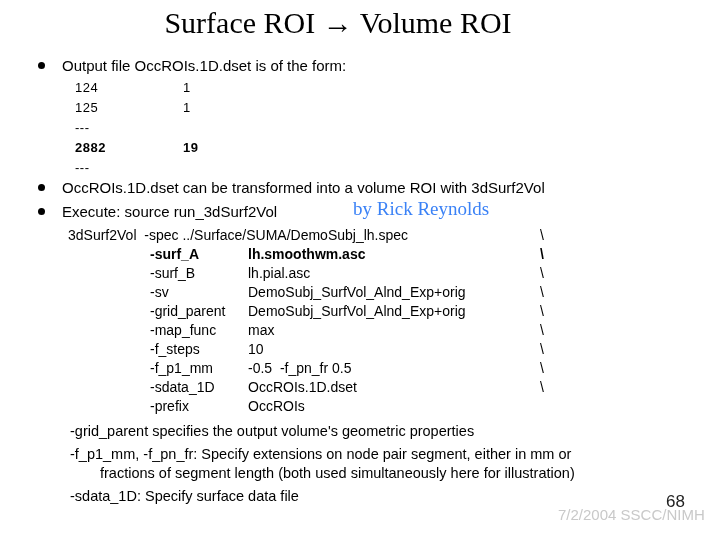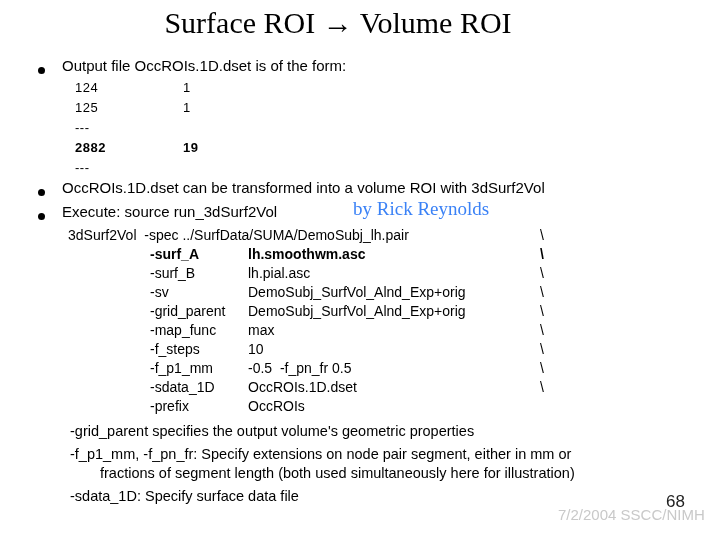--- a/index.html
+++ b/index.html
@@ -6,21 +6,21 @@
   .slide {
     position: relative; width: 720px; height: 540px;
     background: #ffffff; color: #000000; overflow: hidden;
     font-family: "Liberation Sans", sans-serif;
   }
   .title {
     position: absolute; top: 6px; left: 0; width: 676px; margin: 0;
     text-align: center; font-family: "Liberation Serif", serif;
     font-size: 30px; font-weight: 400; color: #000000;
   }
-  .bullet { position: absolute; left: 38px; display: flex; align-items: flex-end; font-size: 15px; }
+  .bullet { position: absolute; left: 38px; display: flex; align-items: flex-start; font-size: 15px; }
   .bullet .dot { flex: none; width: 7px; height: 7px; margin: 5px 17px 0 0; background: #000; border-radius: 50%; }
   .bullet-1 { top: 57px; }
   .bullet-2 { top: 179px; }
   .bullet-3 { top: 203px; }
   .lrow { position: absolute; left: 75px; font-size: 13px; letter-spacing: 0.5px; }
   .lrow .c1 { display: inline-block; width: 108px; }
   .lrow-0 { top: 80px; } .lrow-1 { top: 100px; } .lrow-2 { top: 120px; }
   .lrow-3 { top: 140px; font-weight: bold; } .lrow-4 { top: 160px; }
   .byline {
     position: absolute; left: 353px; top: 198px;
@@ -80,21 +80,21 @@
 
   <div class="bullet bullet-3">
     <span class="dot"></span>
     <span>Execute: source run_3dSurf2Vol</span>
   </div>
 
   <div class="byline">by Rick Reynolds</div>
 
   <div>
     <div class="crow crow-0">
-      <span class="prog">3dSurf2Vol  -spec ../SurfData/SUMA/DemoSubj_lh.pair</span>
+      <span class="prog">3dSurf2Vol  -spec ../Surface/SUMA/DemoSubj_lh.spec</span>
       <span class="bs">\</span>
     </div>
     <div class="crow crow-1">
       <span class="flag">-surf_A</span>
       <span class="val">lh.smoothwm.asc</span>
       <span class="bs">\</span>
     </div>
     <div class="crow crow-2">
       <span class="flag">-surf_B</span>
       <span class="val">lh.pial.asc</span>

